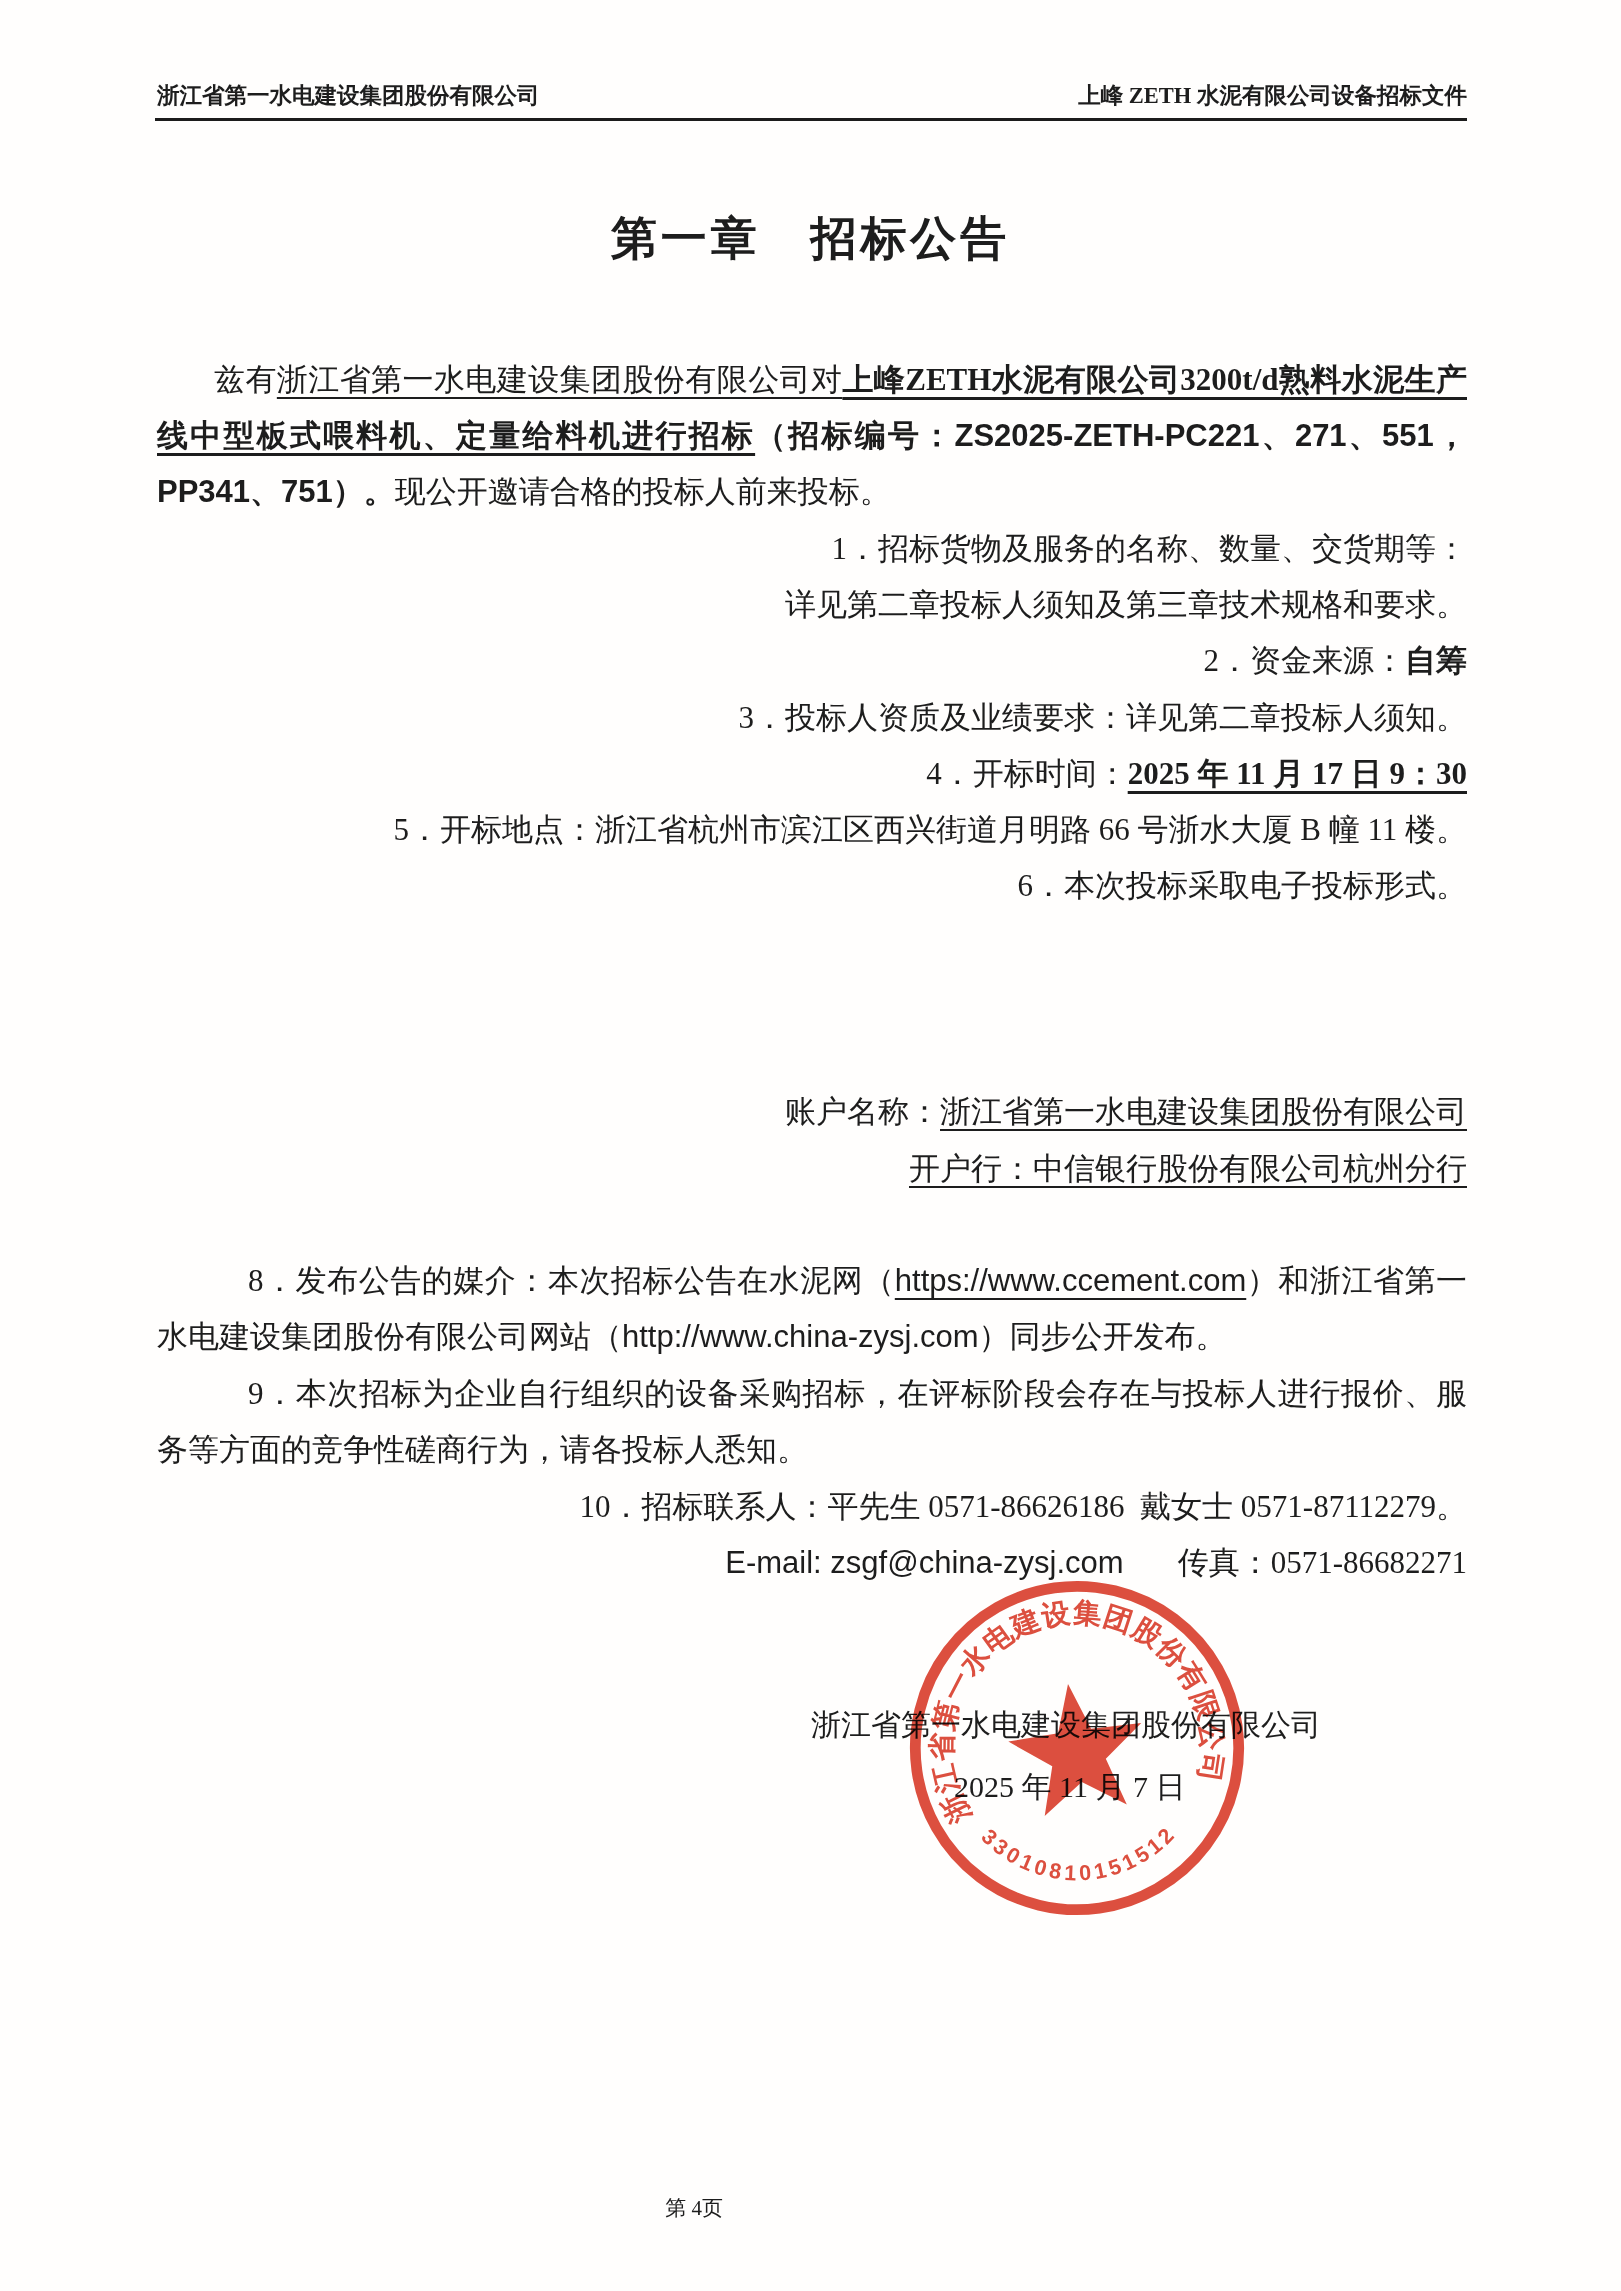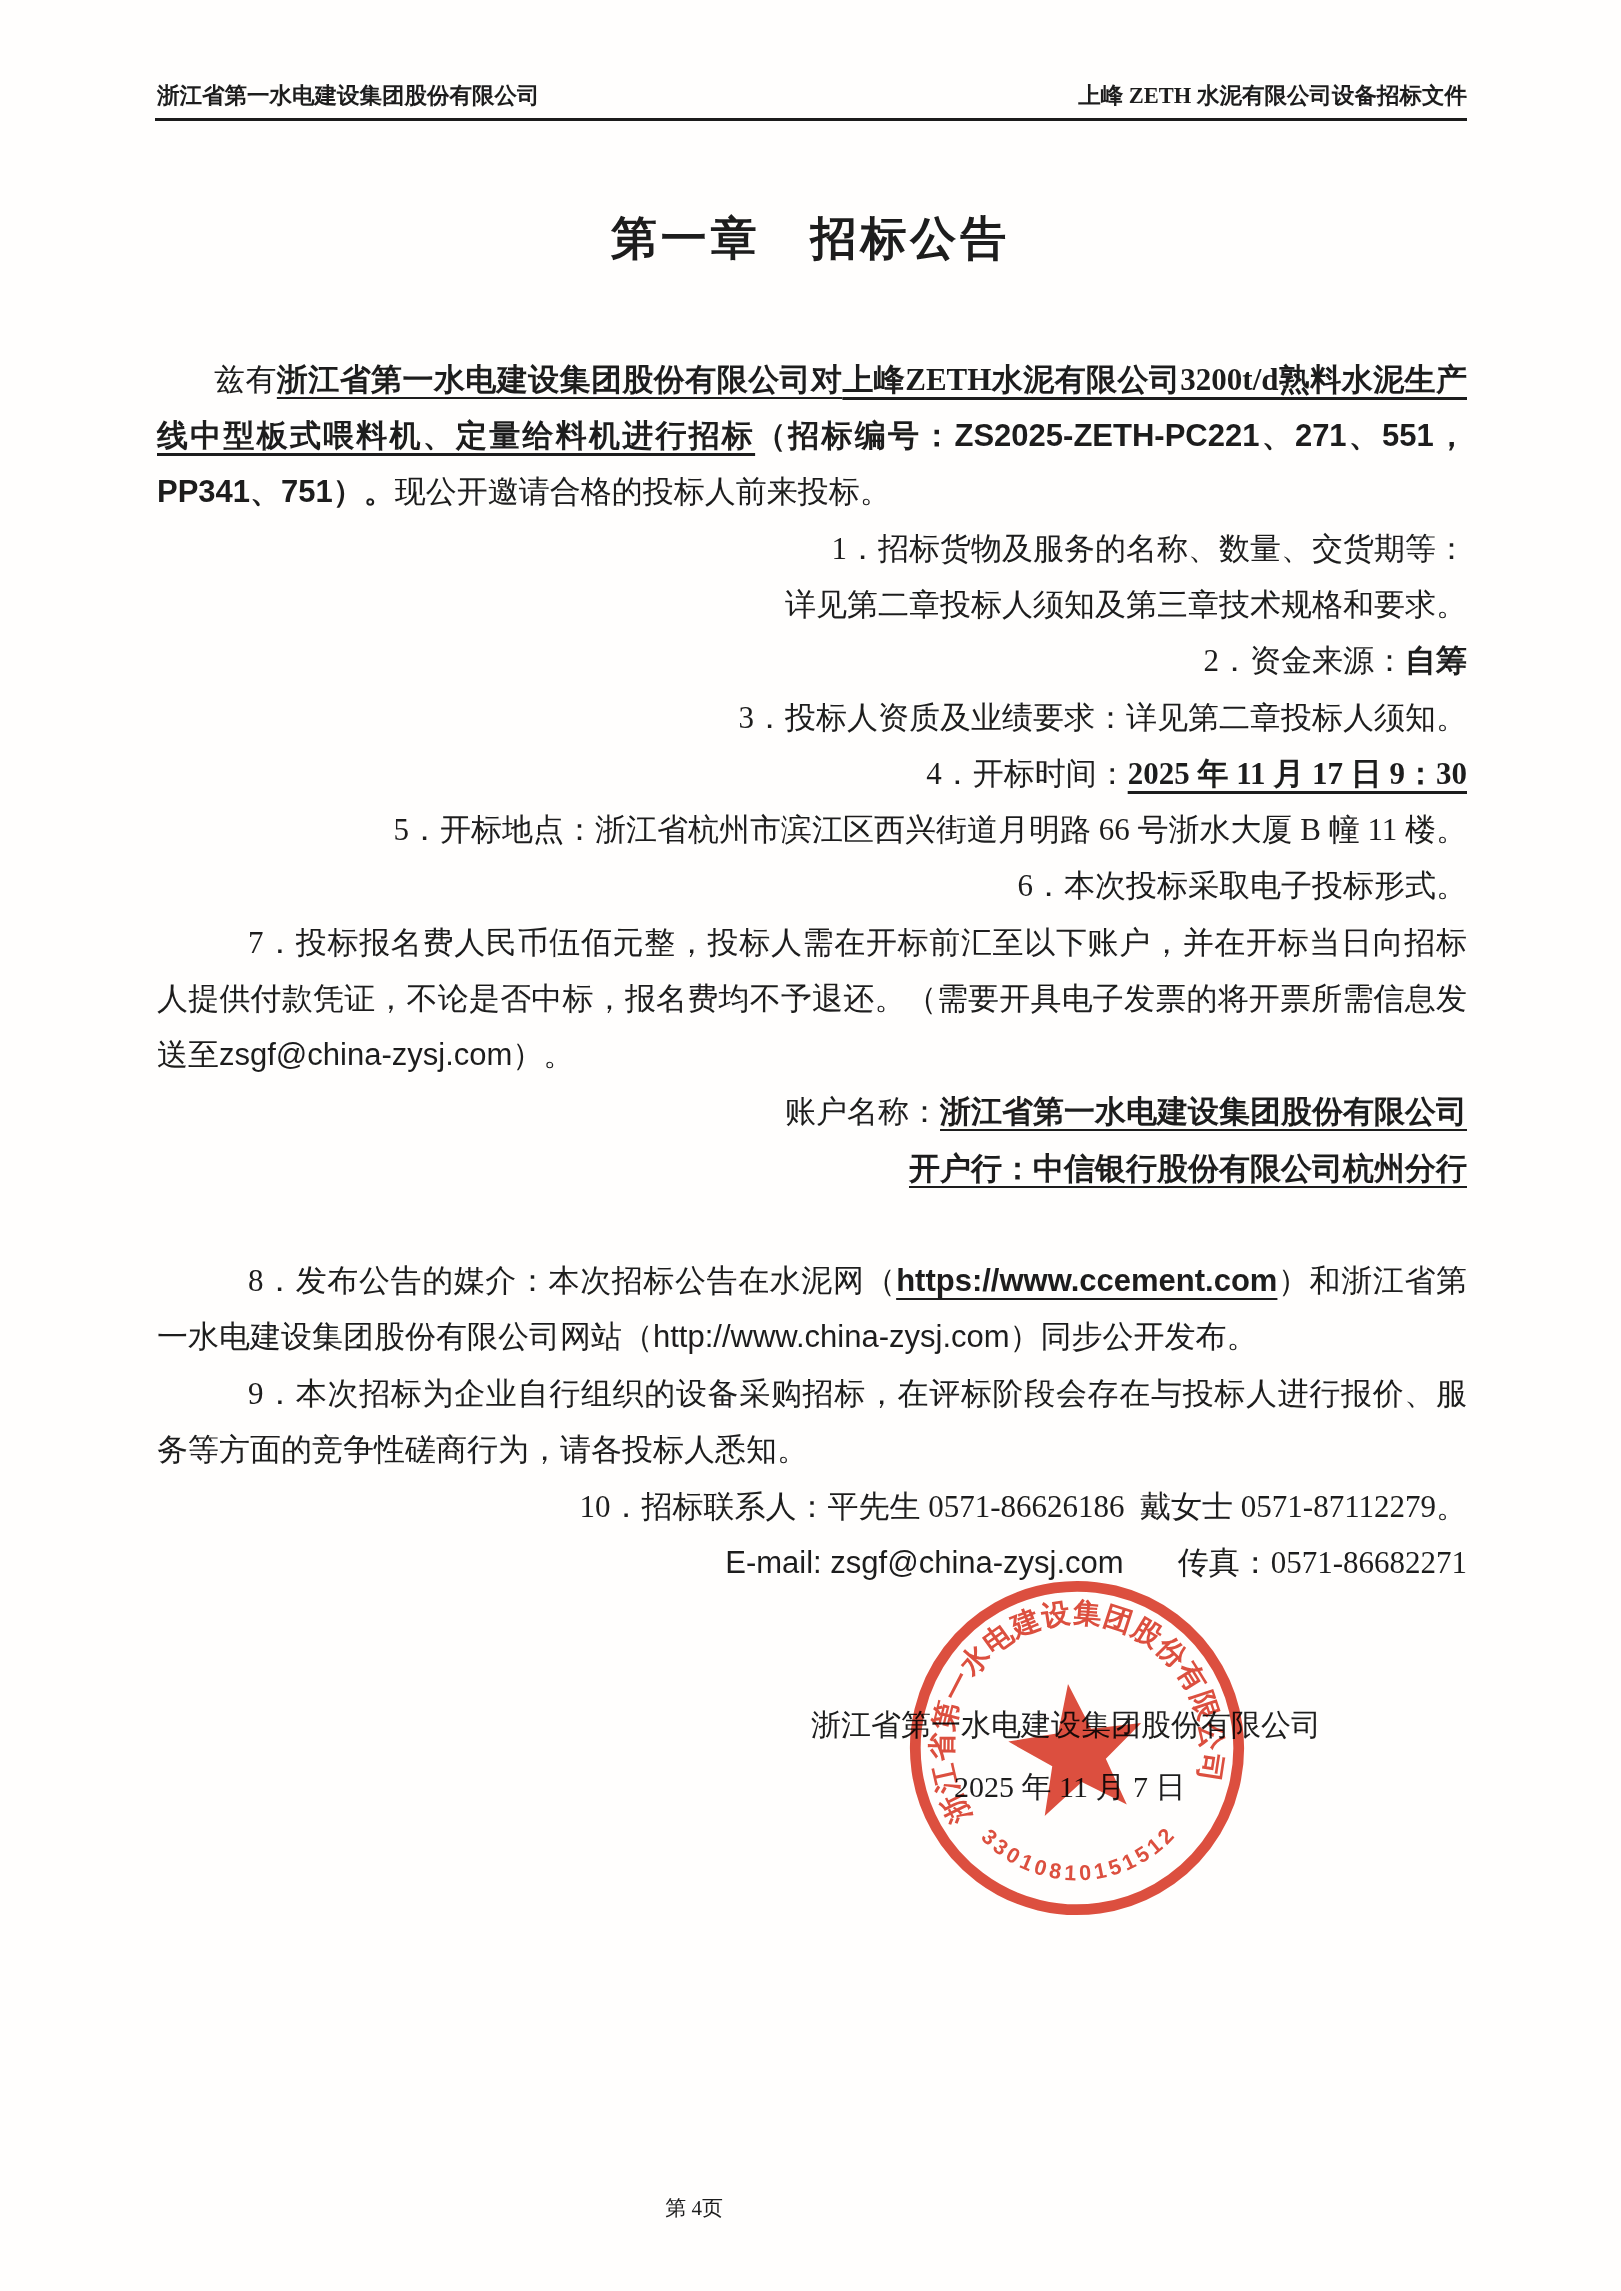--- a/index.html
+++ b/index.html
@@ -24,21 +24,21 @@
     position:absolute; left:157px; width:1310px;
     font-size:31px; line-height:56px; text-align:justify;
     white-space:pre-wrap;
   }
   .ind2  { text-indent:57px; }   
   .ind3  { text-indent:91px; }   
   .ind3a { text-indent:115px; }  
   .ind5  { text-indent:157px; }  
   .nowrap { text-align:right; }
   .b  { font-weight:bold; }
-  .u  { text-decoration:underline; text-decoration-thickness:2px; text-underline-offset:6.9px;font-weight:bold; }
+  .u  { text-decoration:underline; text-decoration-thickness:2px; text-underline-offset:6.9px; }
   .bu { font-weight:bold; text-decoration:underline; text-decoration-thickness:2.5px; text-underline-offset:6.9px; }
   .lat { font-family:"Liberation Sans","DejaVu Sans",sans-serif; }
   .gap { display:inline-block; width:54px; }
   
   .sig-company { position:absolute; left:811px; top:1705px; font-size:30px; }
   .sig-date    { position:absolute; left:954px; top:1767px; font-size:30px; }
   
   .stamp {
     position:absolute; left:881px; top:1552px; width:392px; height:392px;
     mix-blend-mode:multiply; opacity:.92;
@@ -70,21 +70,20 @@
   <p class="bl ind3 nowrap" style="top:602px"><span>2．</span><span>资金来源：</span><span class="b">自筹</span></p>
 
   <p class="bl ind3 nowrap" style="top:659px"><span>3．</span><span>投标人资质及业绩要求：详见第二章投标人须知。</span></p>
 
   <p class="bl ind3 nowrap" style="top:715px"><span>4．</span><span>开标时间：</span><span class="bu">2025 年 11 月 17 日 9：30</span></p>
 
   <p class="bl ind3 nowrap" style="top:771px"><span>5．</span><span>开标地点：浙江省杭州市滨江区西兴街道月明路 66 号浙水大厦 B 幢 11 楼。</span></p>
 
   <p class="bl ind3 nowrap" style="top:827px"><span>6．</span><span>本次投标采取电子投标形式。</span></p>
 
-  <p class="bl ind3" style="top:884px"><span>7．</span><span>投标报名费人民币伍佰元整，投标人需在开标前汇至以下账户，并在开标当日向招标人提供付款凭证，不论是否中标，报名费均不予退还。（需要开具电子发票的将开票所需信息发送至</span><span class="lat">zsgf@china-zysj.com</span><span>）。</span></p>
 
   <p class="bl ind3 nowrap" style="top:1110px"><span class="u">开户行：中信银行股份有限公司杭州分行</span></p>
   <p class="bl ind3 nowrap" style="top:1053px"><span>账户名称：</span><span class="u">浙江省第一水电建设集团股份有限公司</span></p>
 
   <p class="bl ind3" style="top:1222px"><span>8．</span><span>发布公告的媒介：本次招标公告在水泥网（</span><span class="u lat">https://www.ccement.com</span><span>）和浙江省第一水电建设集团股份有限公司网站（</span><span class="lat">http://www.china-zysj.com</span><span>）同步公开发布。</span></p>
 
   <p class="bl ind3" style="top:1335px"><span>9．</span><span>本次招标为企业自行组织的设备采购招标，在评标阶段会存在与投标人进行报价、服务等方面的竞争性磋商行为，请各投标人悉知。</span></p>
 
   <p class="bl ind3 nowrap" style="top:1448px"><span>10．</span><span>招标联系人：平先生 0571-86626186  戴女士 0571-87112279。</span></p>
 

